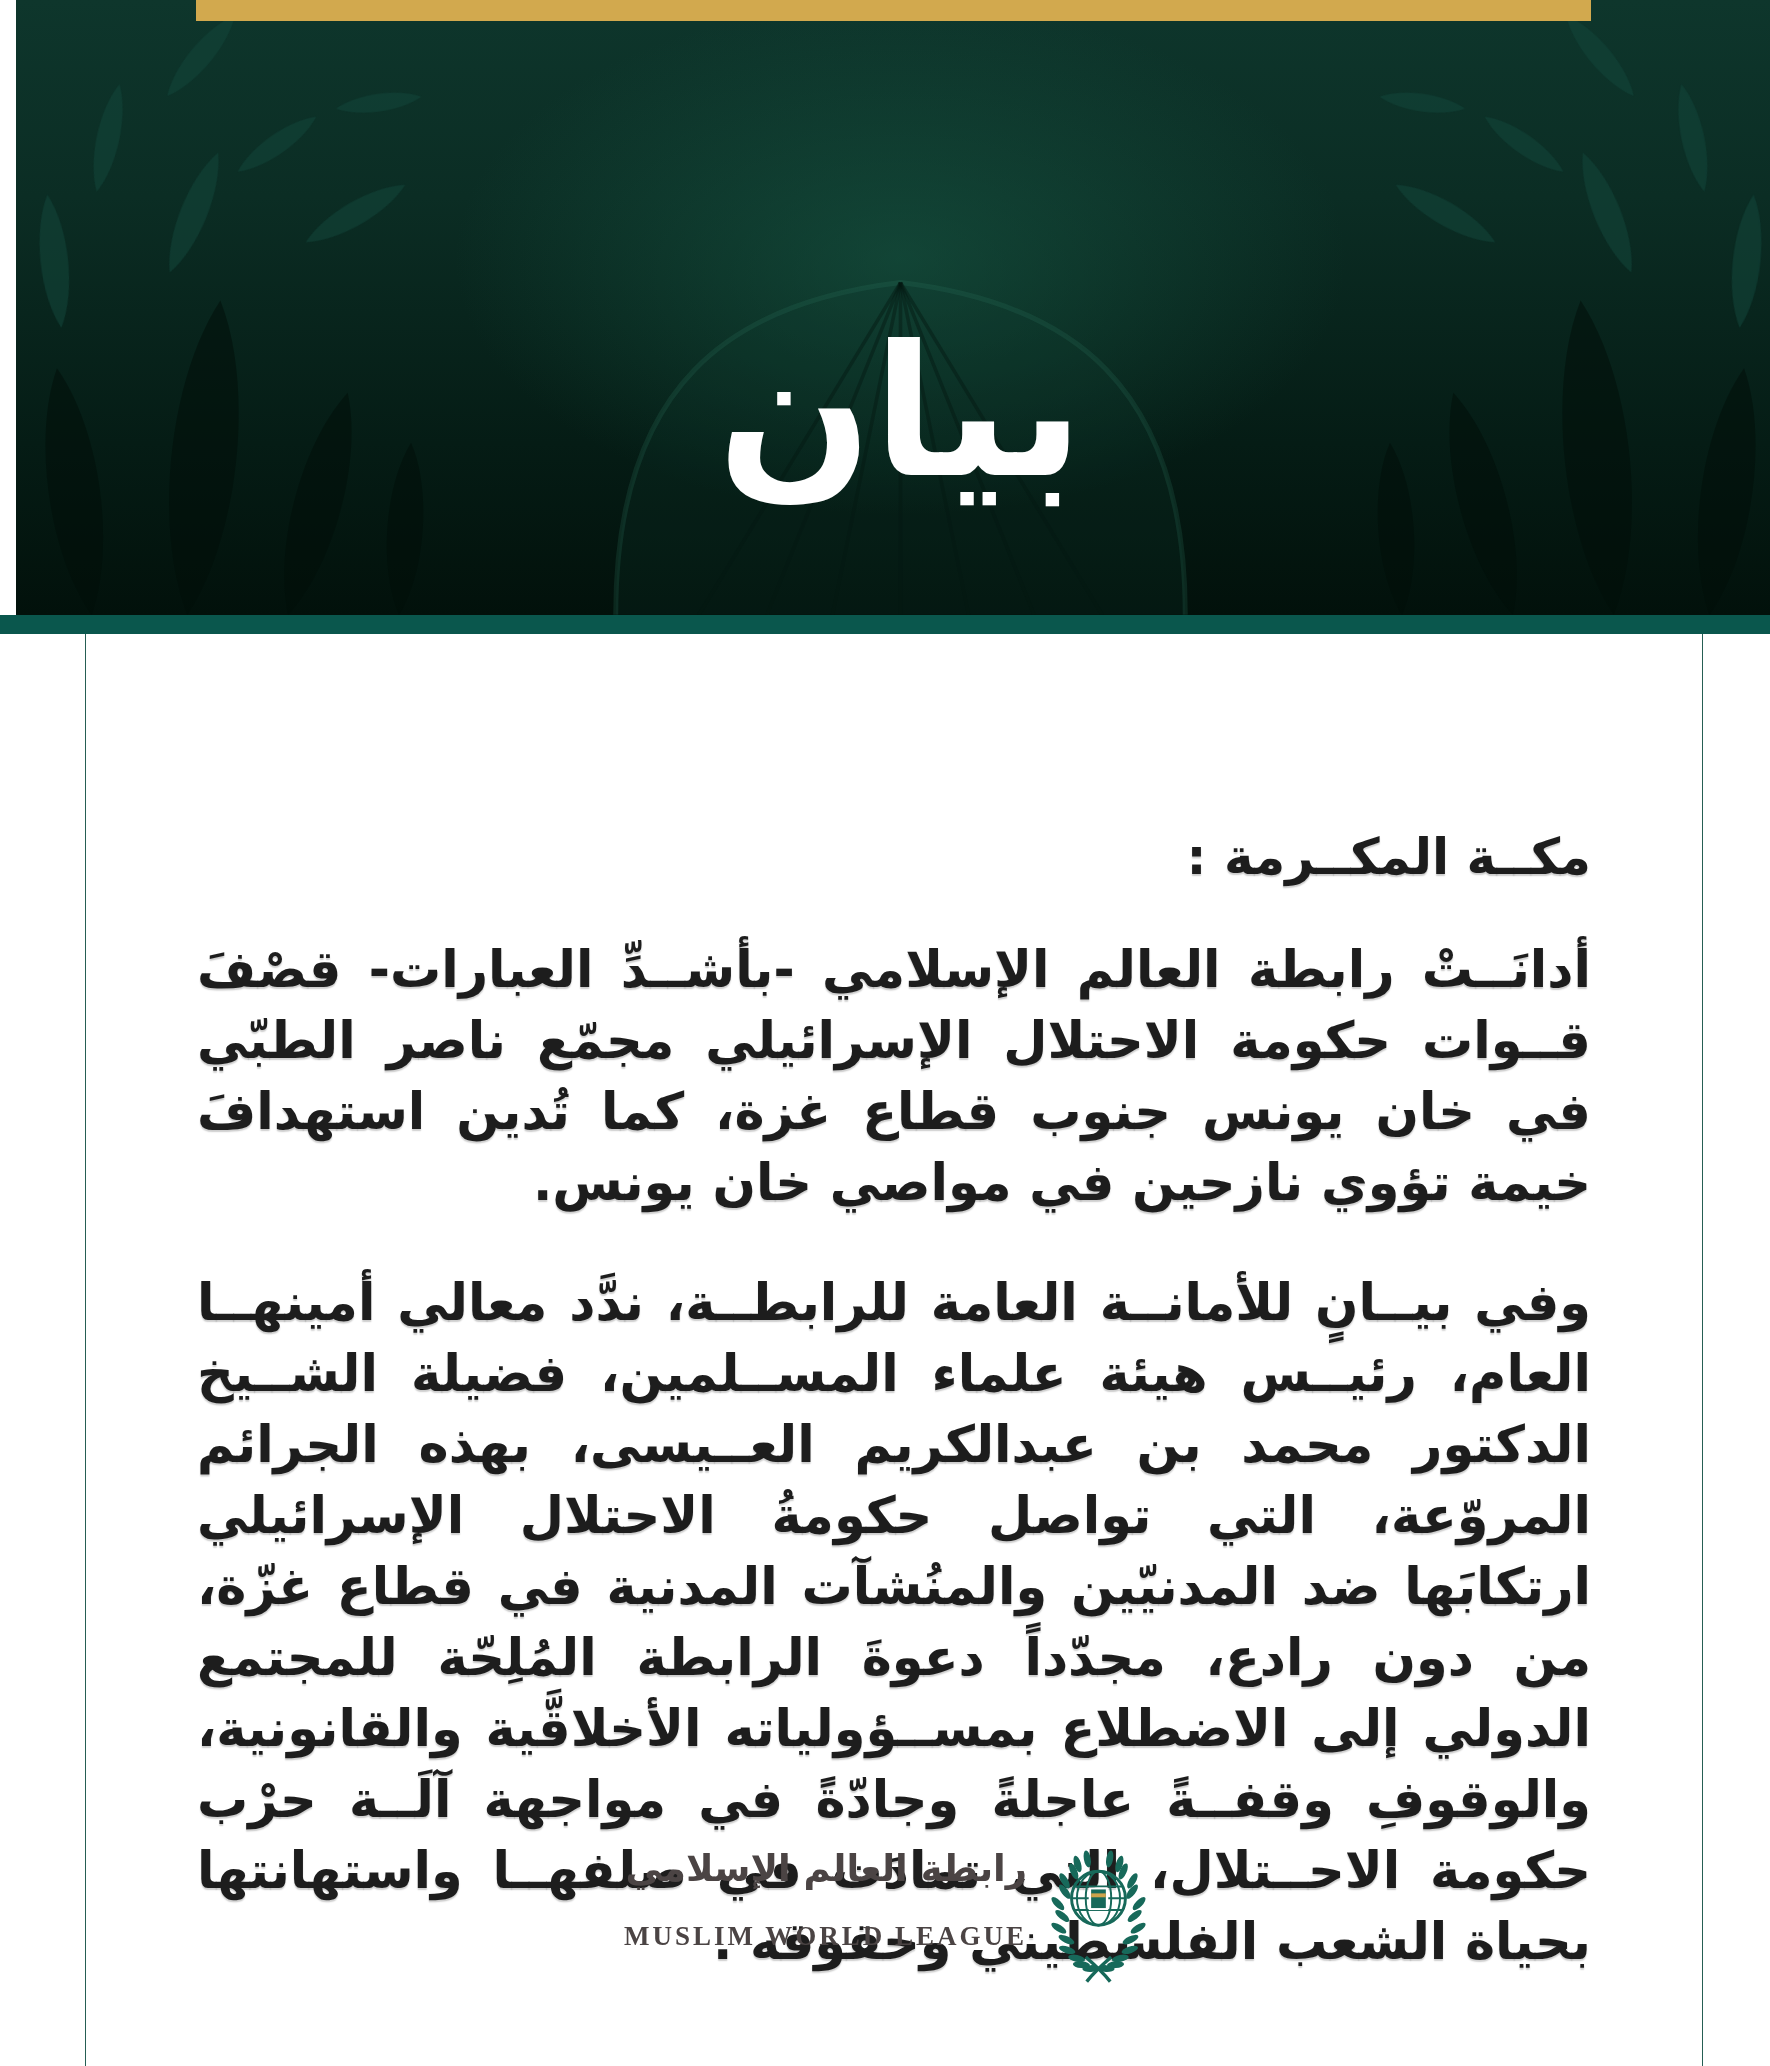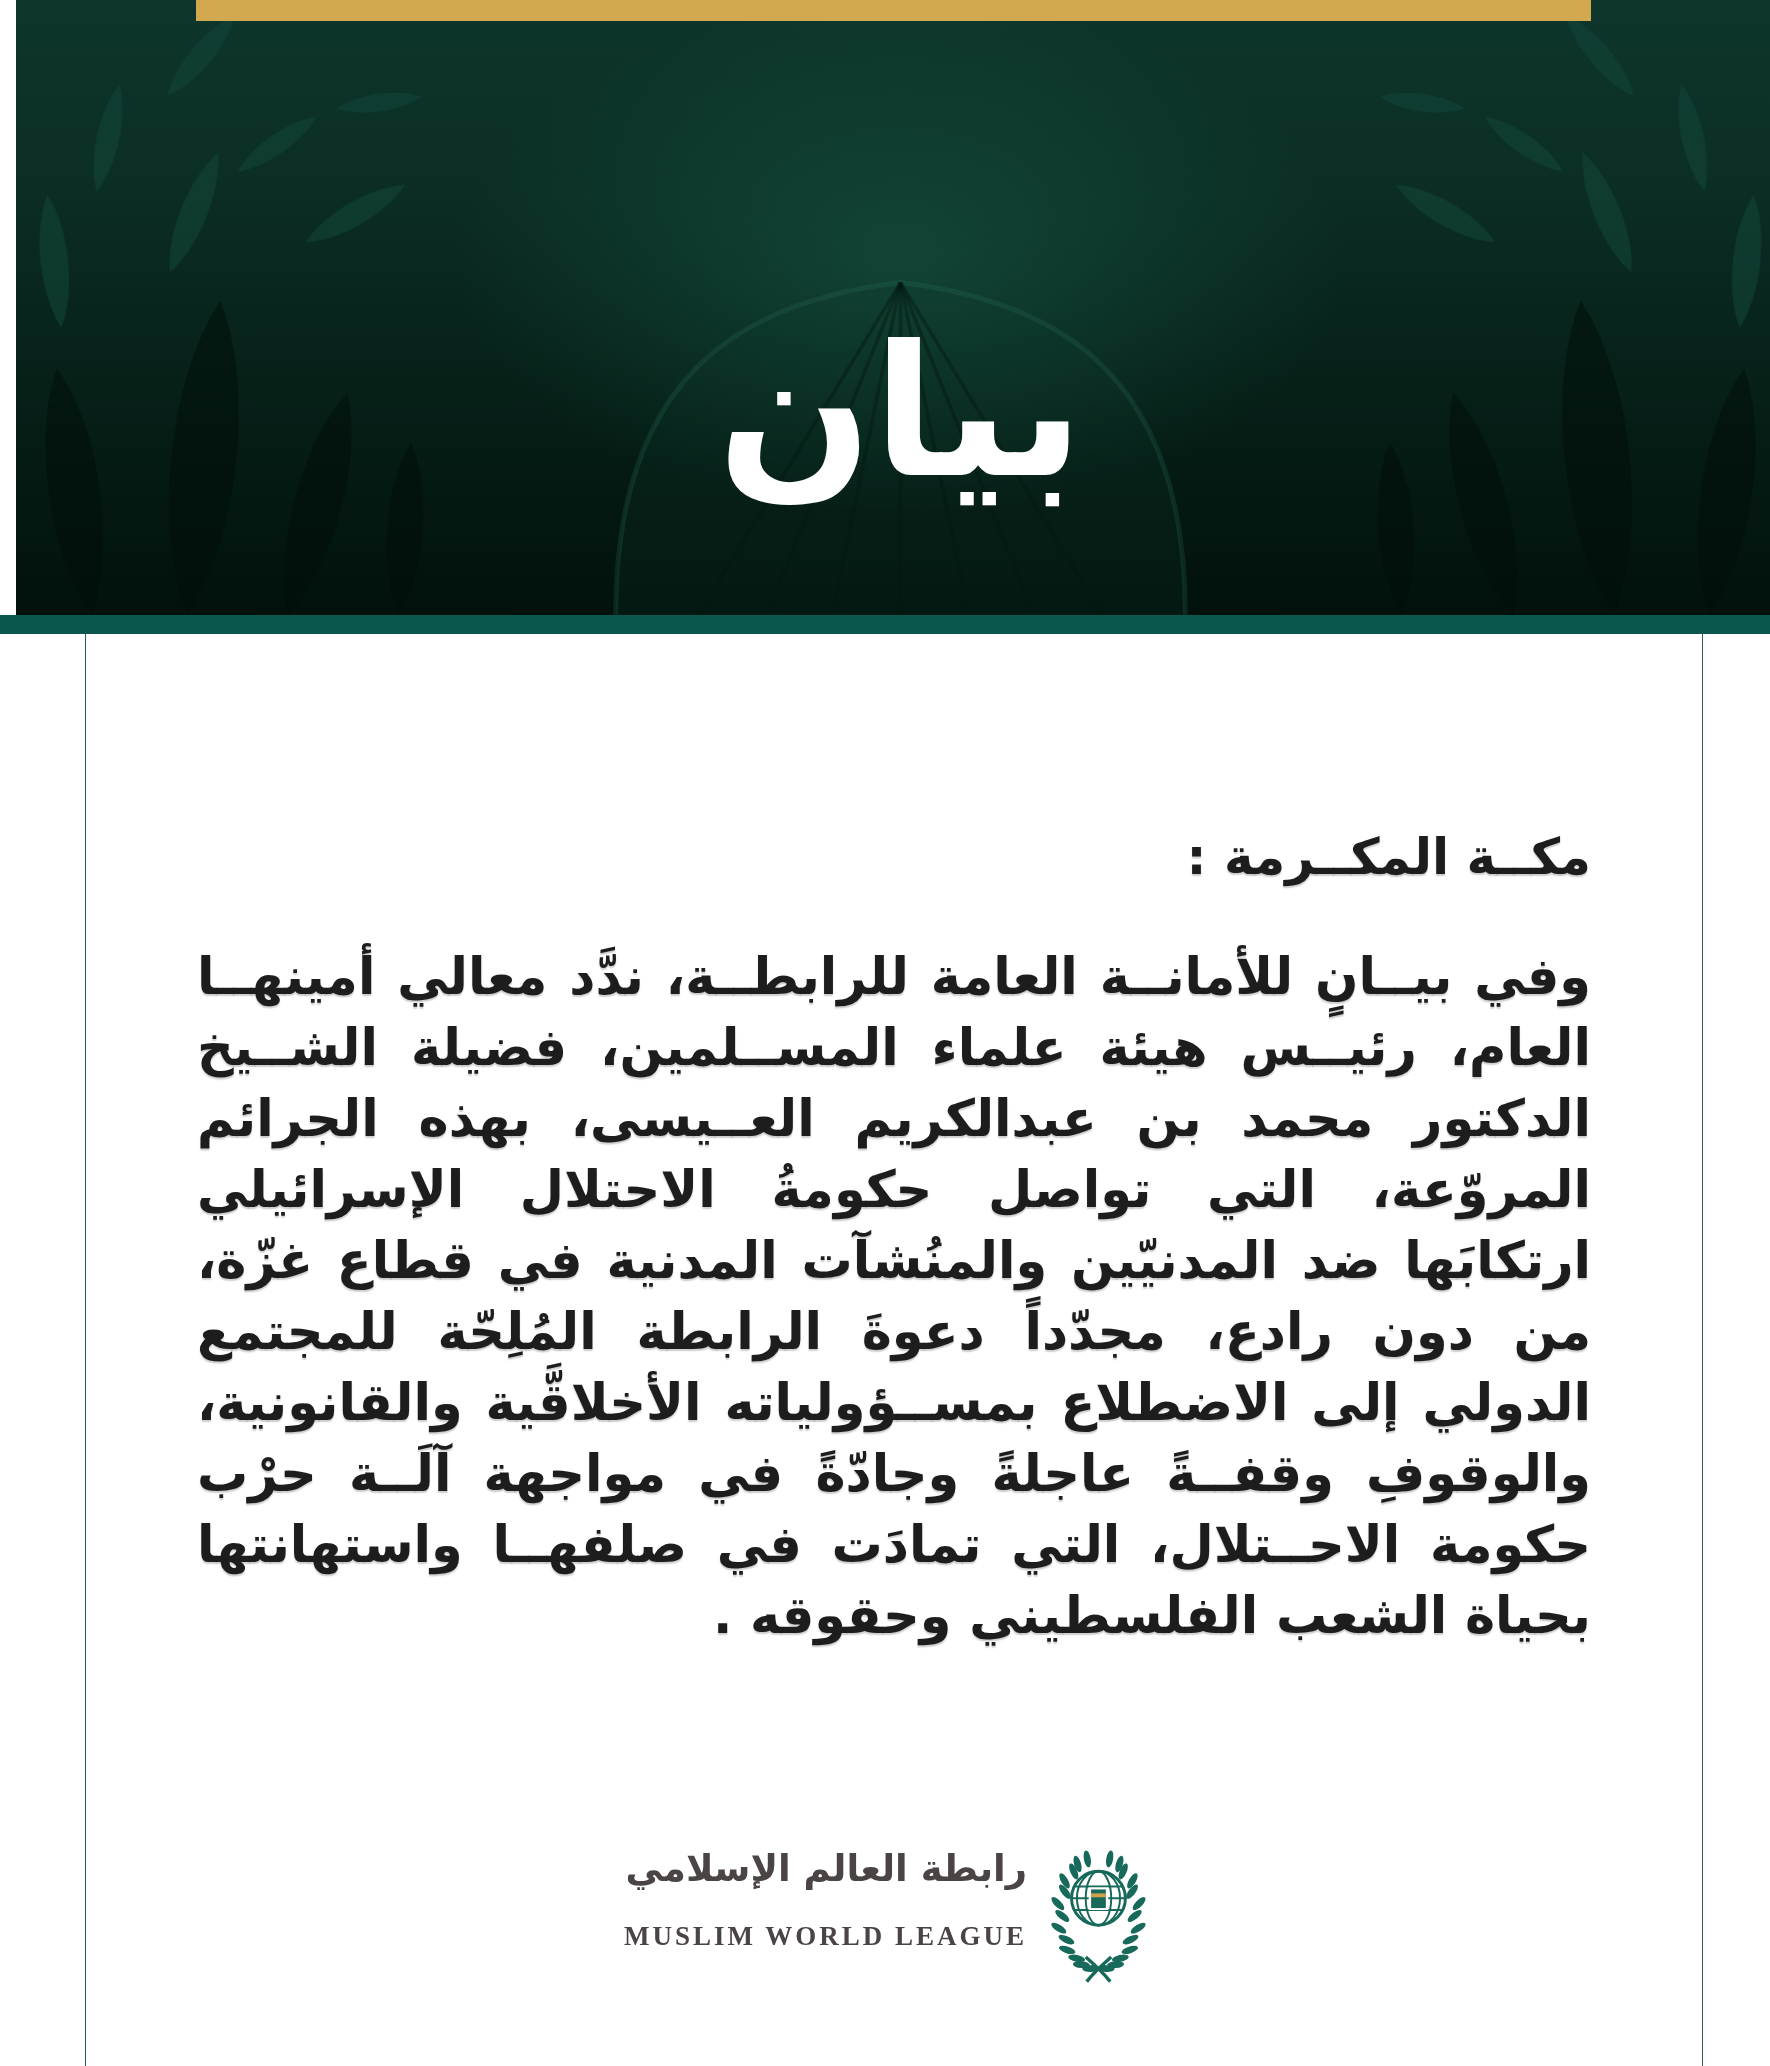--- a/index.html
+++ b/index.html
@@ -115,20 +115,21 @@
     </g>
   </svg>
   <div class="goldbar"></div>
   <div class="bayan">بيان</div>
 </header>
 
 <div class="teal-strip"></div>
 
 <main class="card">
   <h1 class="dateline">مكــة المكــرمة :</h1>
+  <p class="para">أدانَــتْ رابطة العالم الإسلامي -بأشــدِّ العبارات- قصْفَ قــوات حكومة الاحتلال الإسرائيلي مجمّع ناصر الطبّي في خان يونس جنوب قطاع غزة، كما تُدين استهدافَ خيمة تؤوي نازحين في مواصي خان يونس.</p>
   <p class="para second">وفي بيــانٍ للأمانــة العامة للرابطــة، ندَّد معالي أمينهــا العام، رئيــس هيئة علماء المســلمين، فضيلة الشــيخ الدكتور محمد بن عبدالكريم العــيسى، بهذه الجرائم المروّعة، التي تواصل حكومةُ الاحتلال الإسرائيلي ارتكابَها ضد المدنيّين والمنُشآت المدنية في قطاع غزّة، من دون رادع، مجدّداً دعوةَ الرابطة المُلِحّة للمجتمع الدولي إلى الاضطلاع بمســؤولياته الأخلاقَّية والقانونية، والوقوفِ وقفــةً عاجلةً وجادّةً في مواجهة آلَــة حرْب حكومة الاحــتلال، التي تمادَت في صلفهــا واستهانتها بحياة الشعب الفلسطيني وحقوقه .</p>
 </main>
 
 <div class="logo">
   <div class="logo-text">
     <div class="logo-ar">رابطة العالم الإسلامي</div>
     <div class="logo-en">MUSLIM WORLD LEAGUE</div>
   </div>
   <svg class="emblem" width="98" height="143" viewBox="0 0 200 290" aria-hidden="true">
 

